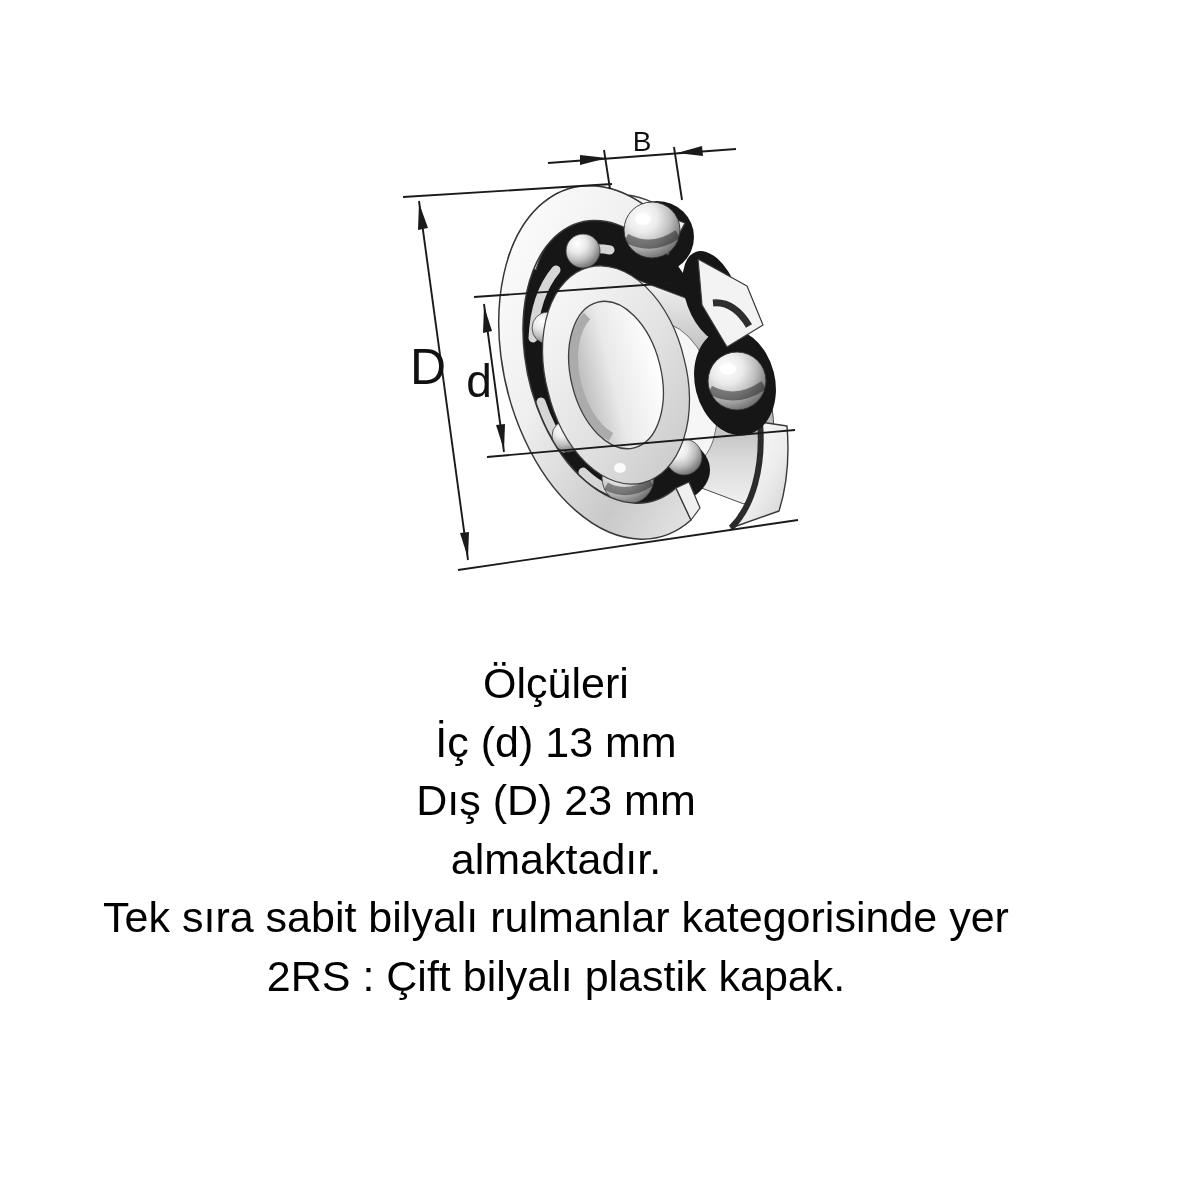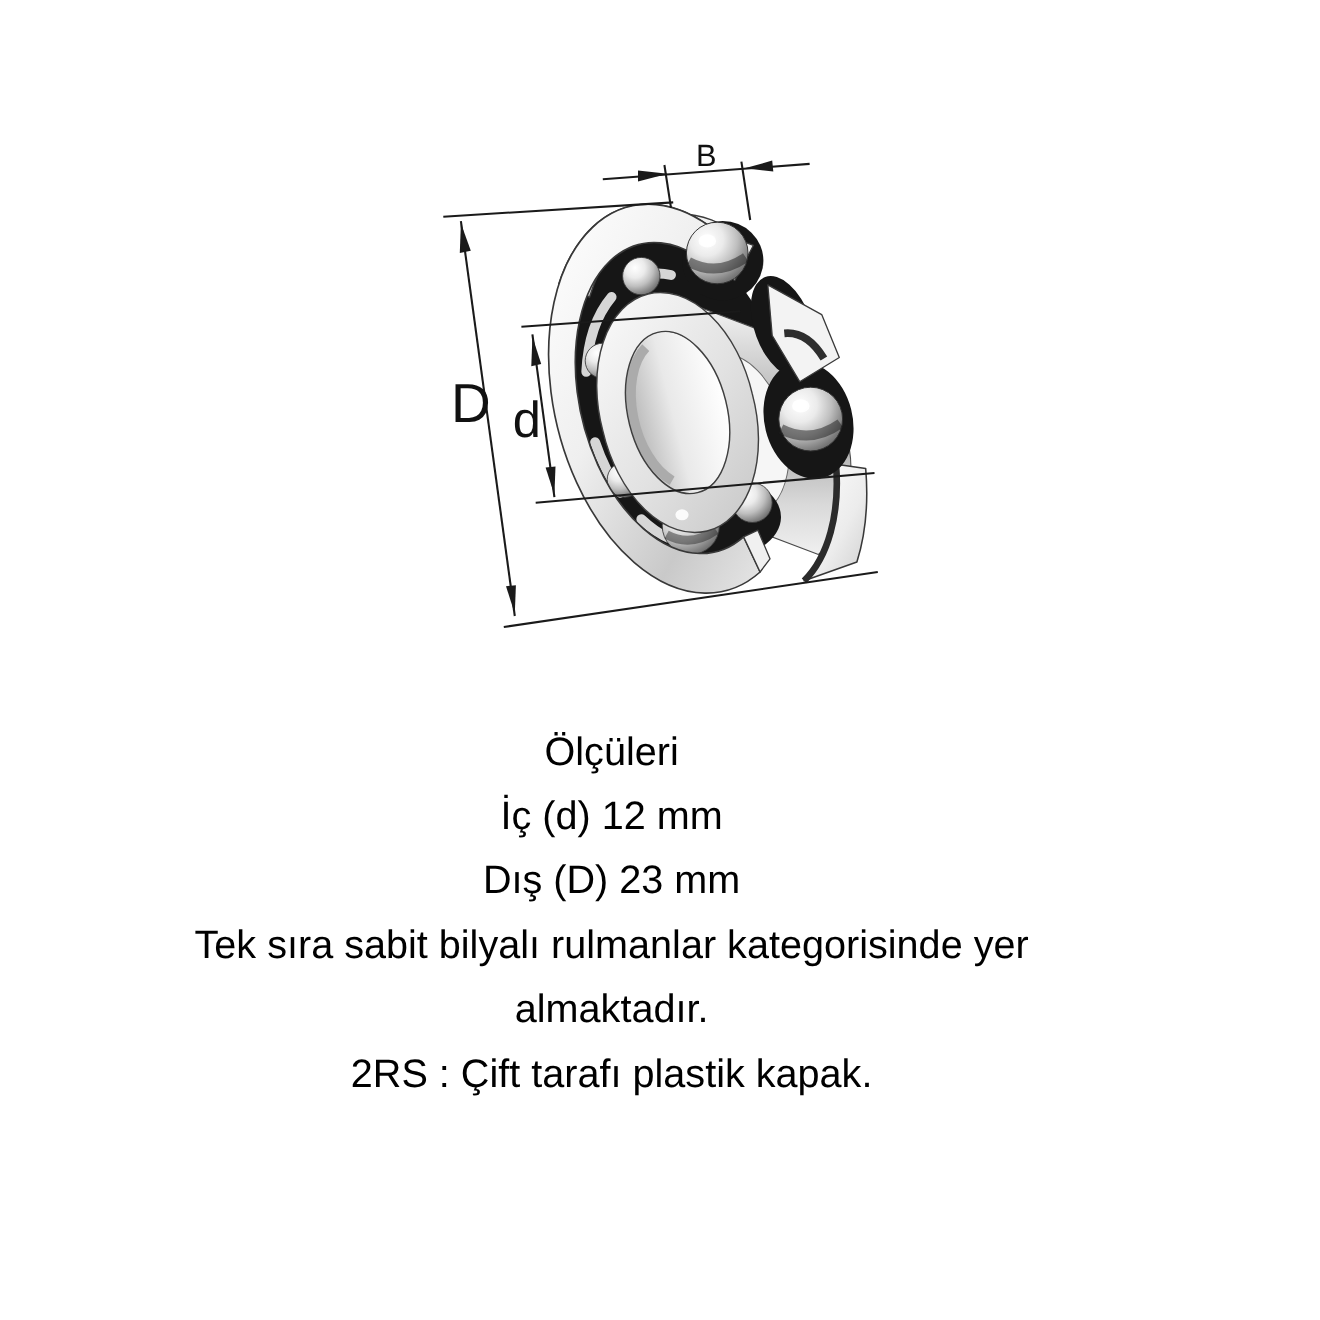--- a/index.html
+++ b/index.html
@@ -15,21 +15,21 @@
     position: absolute;
     left: 0; top: 0;
     width: 1200px; height: 1200px;
   }
   #specs {
     position: absolute;
     left: 0;
     top: 654px;
     width: 1112px;
     text-align: center;
-    font-size: 36px;
+    font-size: 43px;
     line-height: 58.5px;
     color: #000000;
     letter-spacing: 0px;
   }
   .spec-line { white-space: nowrap; }
   .dim-label { font-family: "Liberation Sans", sans-serif; fill: #111; }
 </style>
 </head>
 <body>
 
@@ -175,20 +175,20 @@
       </g>
 
       <text class="dim-label" x="642" y="151" font-size="28" text-anchor="middle" stroke="none" fill="#111">B</text>
       <text class="dim-label" x="428" y="384" font-size="50" text-anchor="middle" stroke="none" fill="#111">D</text>
       <text class="dim-label" x="479" y="397" font-size="46" text-anchor="middle" stroke="none" fill="#111">d</text>
     </g>
   </svg>
 
   <div id="specs">
     <div class="spec-line">Ölçüleri</div>
-    <div class="spec-line">İç (d) 12 mm</div>
+    <div class="spec-line">İç (d) 13 mm</div>
     <div class="spec-line">Dış (D) 23 mm</div>
+    <div class="spec-line">almaktadır.</div>
     <div class="spec-line">Tek sıra sabit bilyalı rulmanlar kategorisinde yer</div>
-    <div class="spec-line">almaktadır.</div>
-    <div class="spec-line">2RS : Çift tarafı plastik kapak.</div>
+    <div class="spec-line">2RS : Çift bilyalı plastik kapak.</div>
   </div>
 
 </div>
 
 </body></html>

